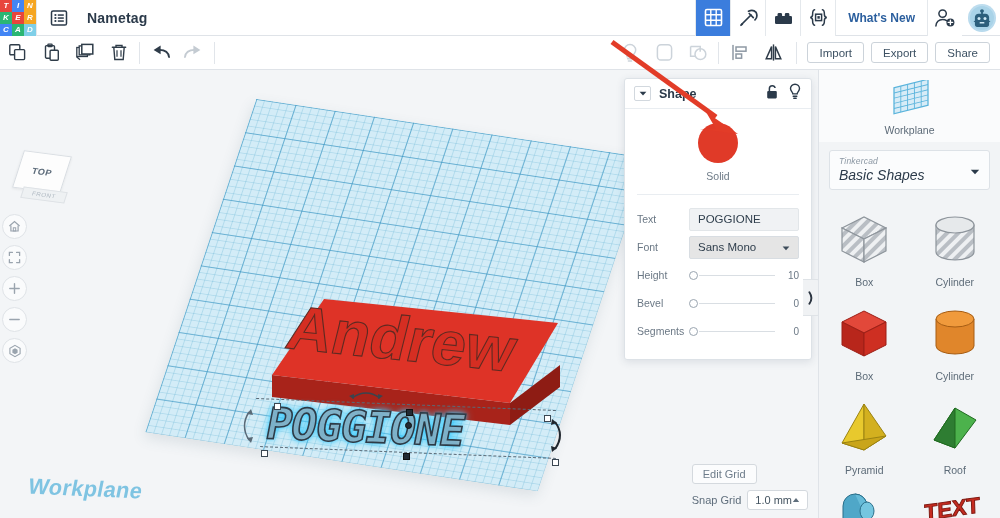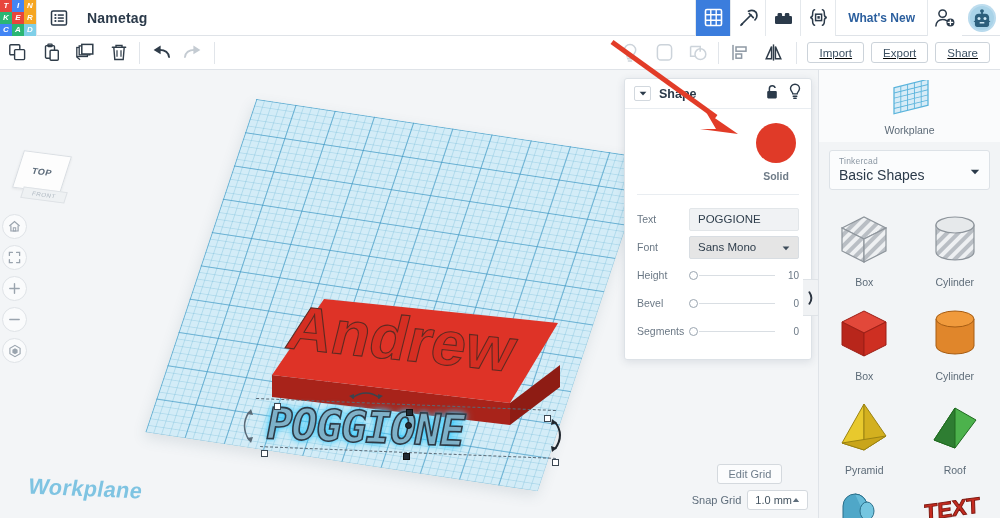--- a/index.html
+++ b/index.html
@@ -50,21 +50,21 @@
     background: radial-gradient(circle at 50% 45%, #cfe6f2 0%, #bcdcee 60%, #a9d2e9 100%);
     display: flex; align-items: center; justify-content: center;
   }
 
   
   .toolbar2 {
     position: absolute; left: 0; top: 36px; width: 1000px; height: 34px;
     background: #fff; border-bottom: 1px solid #dfe3e8;
     display: flex; align-items: center;
   }
-  .t2-group { display: flex; align-items: center; height: 34px; text-decoration: underline; }
+  .t2-group { display: flex; align-items: center; height: 34px; }
   .t2-btn {
     width: 34px; height: 34px; display: flex; align-items: center; justify-content: center;
   }
   .t2-div { width: 1px; height: 22px; background: #e1e5ea; margin: 0 3px; }
   .t2-spacer { flex: 1; }
   .pillbtn {
     height: 21px; padding: 0 11px; margin-left: 7px;
     border: 1px solid #ccd3da; border-radius: 3px; background: #fff;
     font-size: 11.5px; color: #3d5163; display: flex; align-items: center;
   }
@@ -144,21 +144,21 @@
     font-size: 6px; color: #aeb8c1; letter-spacing: .6px;
   }
   .navbtns { position: absolute; left: 2px; top: 144px; width: 26px; }
   .navbtn {
     width: 25px; height: 25px; border-radius: 50%; border: 1px solid #dfe3e7;
     background: #fafbfc; margin-bottom: 6px;
     display: flex; align-items: center; justify-content: center;
   }
 
   
-  .gridctl { position: absolute; right: 10px; bottom: 8px; text-align: center; }
+  .gridctl { position: absolute; right: 10px; bottom: 8px; text-align: left; }
   .editgrid {
     display: inline-flex; align-items: center; justify-content: center;
     height: 20px; padding: 0 10px; border: 1px solid #d4d9de; border-radius: 3px;
     background: #fbfcfd; font-size: 11px; color: #6d7c8a; margin-bottom: 6px;
   }
   .snaprow { display: flex; align-items: center; justify-content: flex-end; gap: 6px; }
   .snaplbl { font-size: 11px; color: #5f6e7c; }
   .snapsel {
     display: flex; align-items: center; 
     height: 20px; padding: 0 7px; border: 1px solid #d4d9de; border-radius: 3px;
@@ -174,21 +174,21 @@
   .sp-head {
     height: 30px; display: flex; align-items: center; padding: 0 9px;
     border-bottom: 1px solid #e9edf1;
   }
   .sp-caret {
     width: 17px; height: 15px; border: 1px solid #d2d8de; border-radius: 2px;
     display: flex; align-items: center; justify-content: center; background: #fff;
   }
   .sp-title { font-size: 12.5px; font-weight: bold; color: #2b3a4a; margin-left: 8px; }
   .sp-head-icons { margin-left: auto; display: flex; align-items: center; gap: 9px; }
-  .sp-modes { display: flex; justify-content: flex-end; padding: 14px 0 10px; font-weight: bold; }
+  .sp-modes { display: flex; justify-content: center; padding: 14px 0 10px; }
   .mode { width: 70px; text-align: center; }
   .swatch {
     width: 40px; height: 40px; border-radius: 50%; margin: 0 auto 7px;
   }
   .swatch.solid { background: #e03a28; }
   .swatch.hole {
     background:
       repeating-linear-gradient(45deg, #c9ccd0 0 4px, #eceef0 4px 8px);
     border: 1px solid #aeb4ba;
     box-shadow: 0 0 0 2px #fff, 0 0 0 4px #3b8fd6;
@@ -227,21 +227,21 @@
   
   .sidebar {
     position: absolute; left: 818px; top: 70px; width: 182px; height: 448px;
     background: #f2f4f6; border-left: 1px solid #dfe3e8; overflow: hidden;
   }
   .sb-tools { display: flex; padding: 10px 0 6px; background: #fafbfc; }
   .sb-tool { flex: 1; text-align: center; }
   .sb-tool-lbl { font-size: 10.5px; color: #5d6b78; margin-top: 4px; }
   .sb-dd {
     margin: 8px 10px 10px; background: #fbfcfd; border: 1px solid #dde2e7;
-    border-radius: 3px; padding: 5px 9px 6px; display: flex; align-items: center;
+    border-radius: 3px; padding: 5px 9px 6px; display: flex; align-items: center; font-style: italic;
   }
   .sb-dd-sub { font-size: 8.5px; color: #8b97a3; letter-spacing: .2px; }
   .sb-dd-main { font-size: 14px; color: #2b3a4a; margin-top: 1px; }
   .sb-grid { display: grid; grid-template-columns: 1fr 1fr; row-gap: 2px; }
   .sb-cell { text-align: center; padding: 8px 0 4px; }
   .sb-cell-lbl { font-size: 10.5px; color: #5d6b78; margin-top: 2px; }
 
   
   .anno { position: absolute; left: 0; top: 0; width: 1000px; height: 518px; pointer-events: none; }
 </style>

